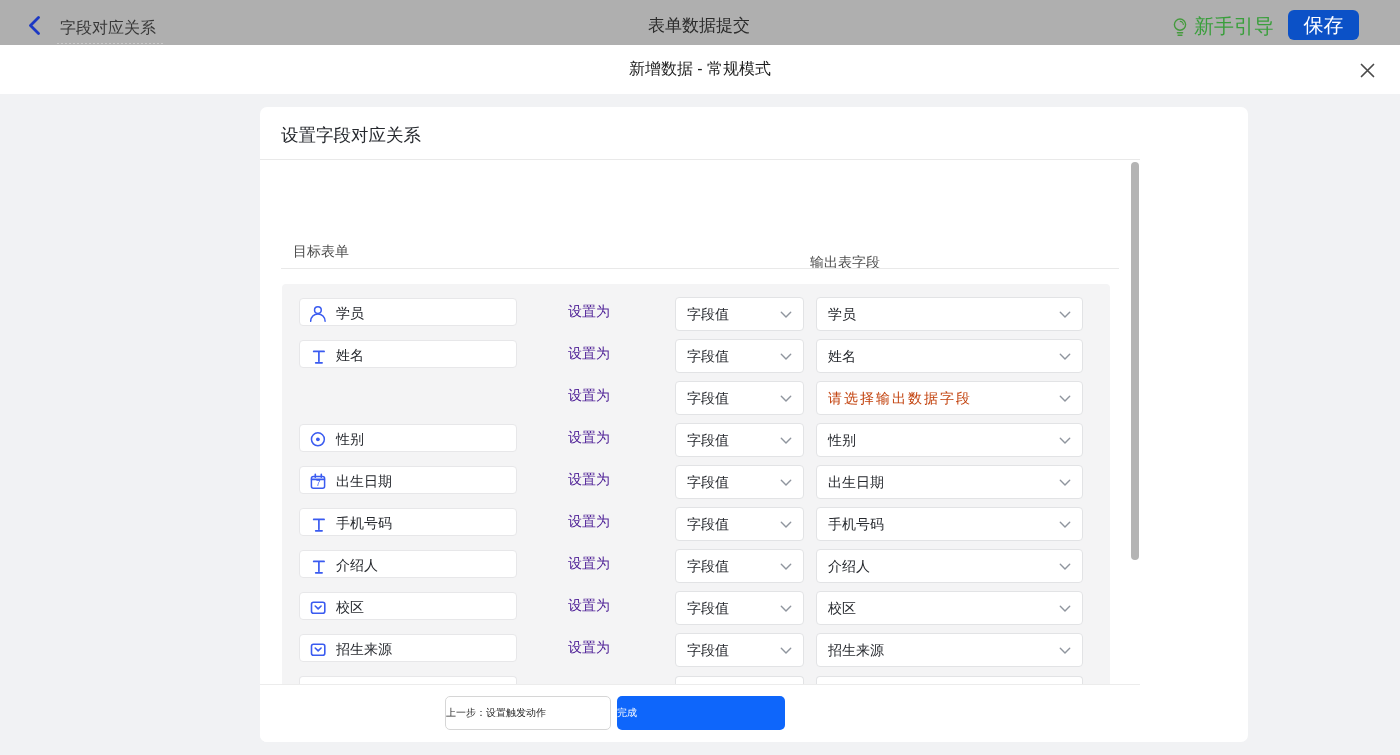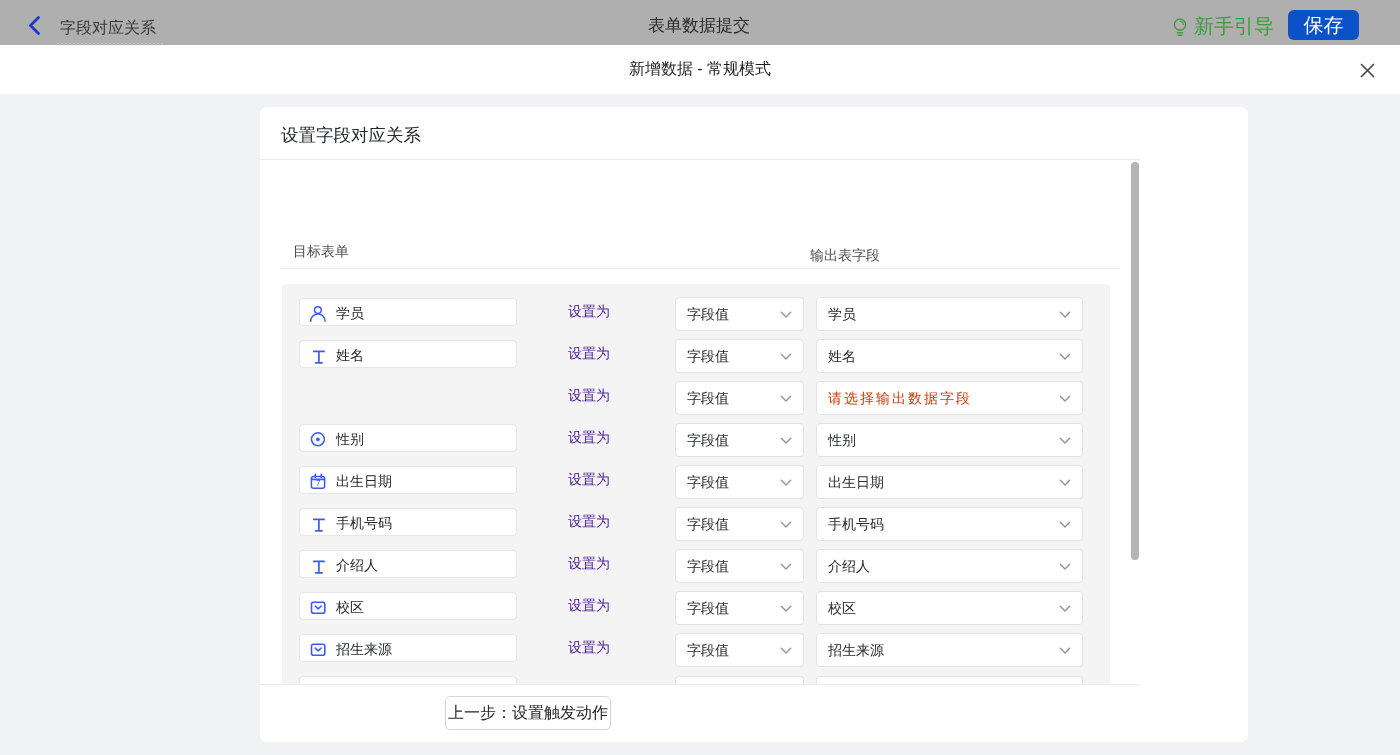--- a/index.html
+++ b/index.html
@@ -27,21 +27,21 @@
 #cardheader { left:0; top:0; width:880px; height:53px; border-bottom:1px solid #e9e9e9; }
 #cardheader .t { position:absolute; left:21px; top:16px; font-size:17.5px; color:#26292e; }
 
 #secthead { left:21px; top:79px; height:18px; width:300px; white-space:nowrap; }
 #secthead .bar { position:absolute; left:0; top:3px; width:4px; height:11px; background:#2d6af1; }
 #secthead .t { position:absolute; left:10px; top:0; font-size:14px; font-weight:bold; color:#1d2026; }
 #hint { left:25px; top:105px; font-size:14px; color:#333; }
 #hint .star { color:#e34d4d; font-size:12px; margin-right:5px; vertical-align:1px;}
 #colheads { left:0; top:136px; width:880px; font-size:14px; color:#4d4d4d; }
 #colheads .c1 { position:absolute; left:33px; top:0; }
-#colheads .c2 { position:absolute; left:550px; top:4px;text-align:center; }
+#colheads .c2 { position:absolute; left:550px; top:11px;text-align:center; }
 #colsep { left:21px; top:161px; width:838px; border-top:1px solid #e9e9e9; }
 
 #panel { left:22px; top:177px; width:828px; height:470px; background:#f4f4f5; border-radius:4px; }
 
 
 .row { position:absolute; left:6px; width:880px; height:28px; }
 .fld { position:absolute; left:33px; top:0; width:218px; height:28px; background:#fff; border:1px solid #e7e7e9; border-radius:4px; }
 .fld svg { position:absolute; left:10px; top:4px; }
 .fld .t { position:absolute; left:36px; top:6px; font-size:14px; color:#26292e; }
 .setas { position:absolute; left:302px; top:5px; width:100px; font-size:14px; color:#4c1d95; }
@@ -50,21 +50,21 @@
 .sel2 { left:550px; width:267px; }
 .sel .t { position:absolute; left:11px; top:8px; font-size:14px; color:#26292e; }
 .sel .t.ph { color:#c2410c; letter-spacing:2px; }
 .sel svg.ch { position:absolute; right:11px; top:13px; }
 
 
 #sbar { left:871px; top:55px; width:8px; height:398px; background:#b4b4b4; border-radius:4px; }
 
 
 #footer { left:0; top:577px; width:880px; height:58px; background:#fff; border-top:1px solid #ececec; }
-.fbtn { position:absolute; top:11px; height:34px; border:1px solid #d6d6d6; border-radius:5px; background:#fff; font-size:16px; color:#262626; text-align:center; line-height:32px; }
+.fbtn { position:absolute; top:11px; height:34px; border:1px solid #d6d6d6; border-radius:5px; background:#fff; font-size:10px; color:#262626; text-align:left; line-height:32px; }
 #fb1 { left:185px; width:166px; }
 #fb2 { left:357px; width:168px; border:none; background:#0e66fb; color:#fff; line-height:34px; }
 #fb3 { left:534px; width:167px; }
 </style>
 </head>
 <body>
 <div id="stage">
 
   <div class="abs" id="topbar">
     <svg class="abs" id="backarrow" width="13" height="19">
@@ -312,15 +312,16 @@
         <div class="row" style="top:569px;height:8px;overflow:hidden;">
     <div class="fld" style="height:8px;border-bottom:none;border-radius:4px 4px 0 0;"></div>
     <div class="sel sel1" style="top:0px;height:9px;border-bottom:none;border-radius:4px 4px 0 0;"></div>
     <div class="sel sel2" style="top:0px;height:9px;border-bottom:none;border-radius:4px 4px 0 0;"></div>
   </div>
       </div>
 
     <div class="abs" id="sbar"></div>
     <div class="abs" id="footer">
       <div class="fbtn abs" id="fb1">上一步：设置触发动作</div>
+      <div class="fbtn abs" id="fb2">完成</div>
     </div>
   </div>
 </div>
 
 </body></html>

